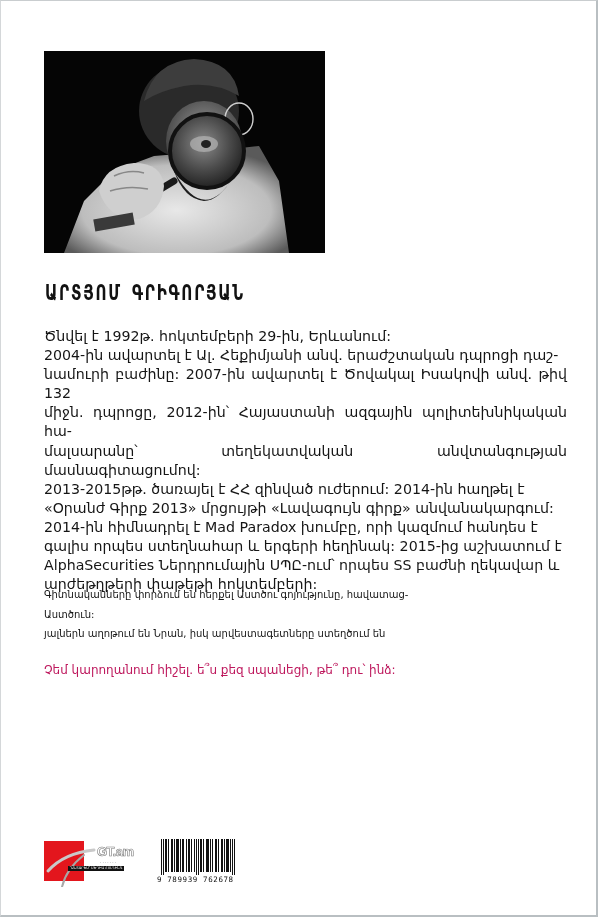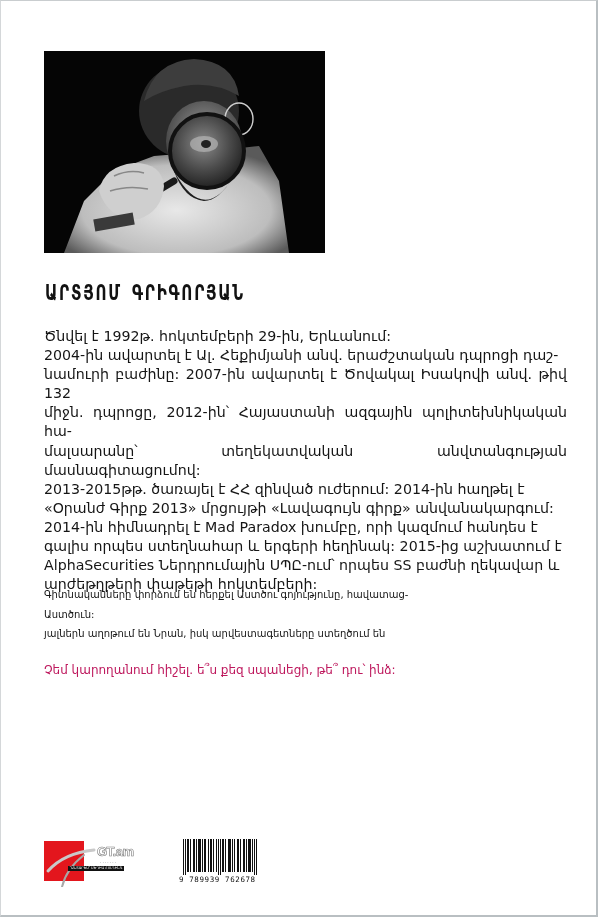--- a/index.html
+++ b/index.html
@@ -128,21 +128,21 @@
     .logo-swoosh {
       position: absolute;
       left: 0; top: 0;
       width: 82px; height: 46px;
     }
 
     
     .barcode {
       position: absolute;
       left: 156px; top: 838px;
-      width: 80px; height: 46px; margin-left: 22px;
+      width: 80px; height: 46px;
     }
     .barcode-bars {
       position: absolute;
       left: 4px; top: 0;
       width: 76px; height: 36px;
     }
     .barcode-digits {
       position: absolute;
       left: 0; top: 36px;
       width: 84px;

